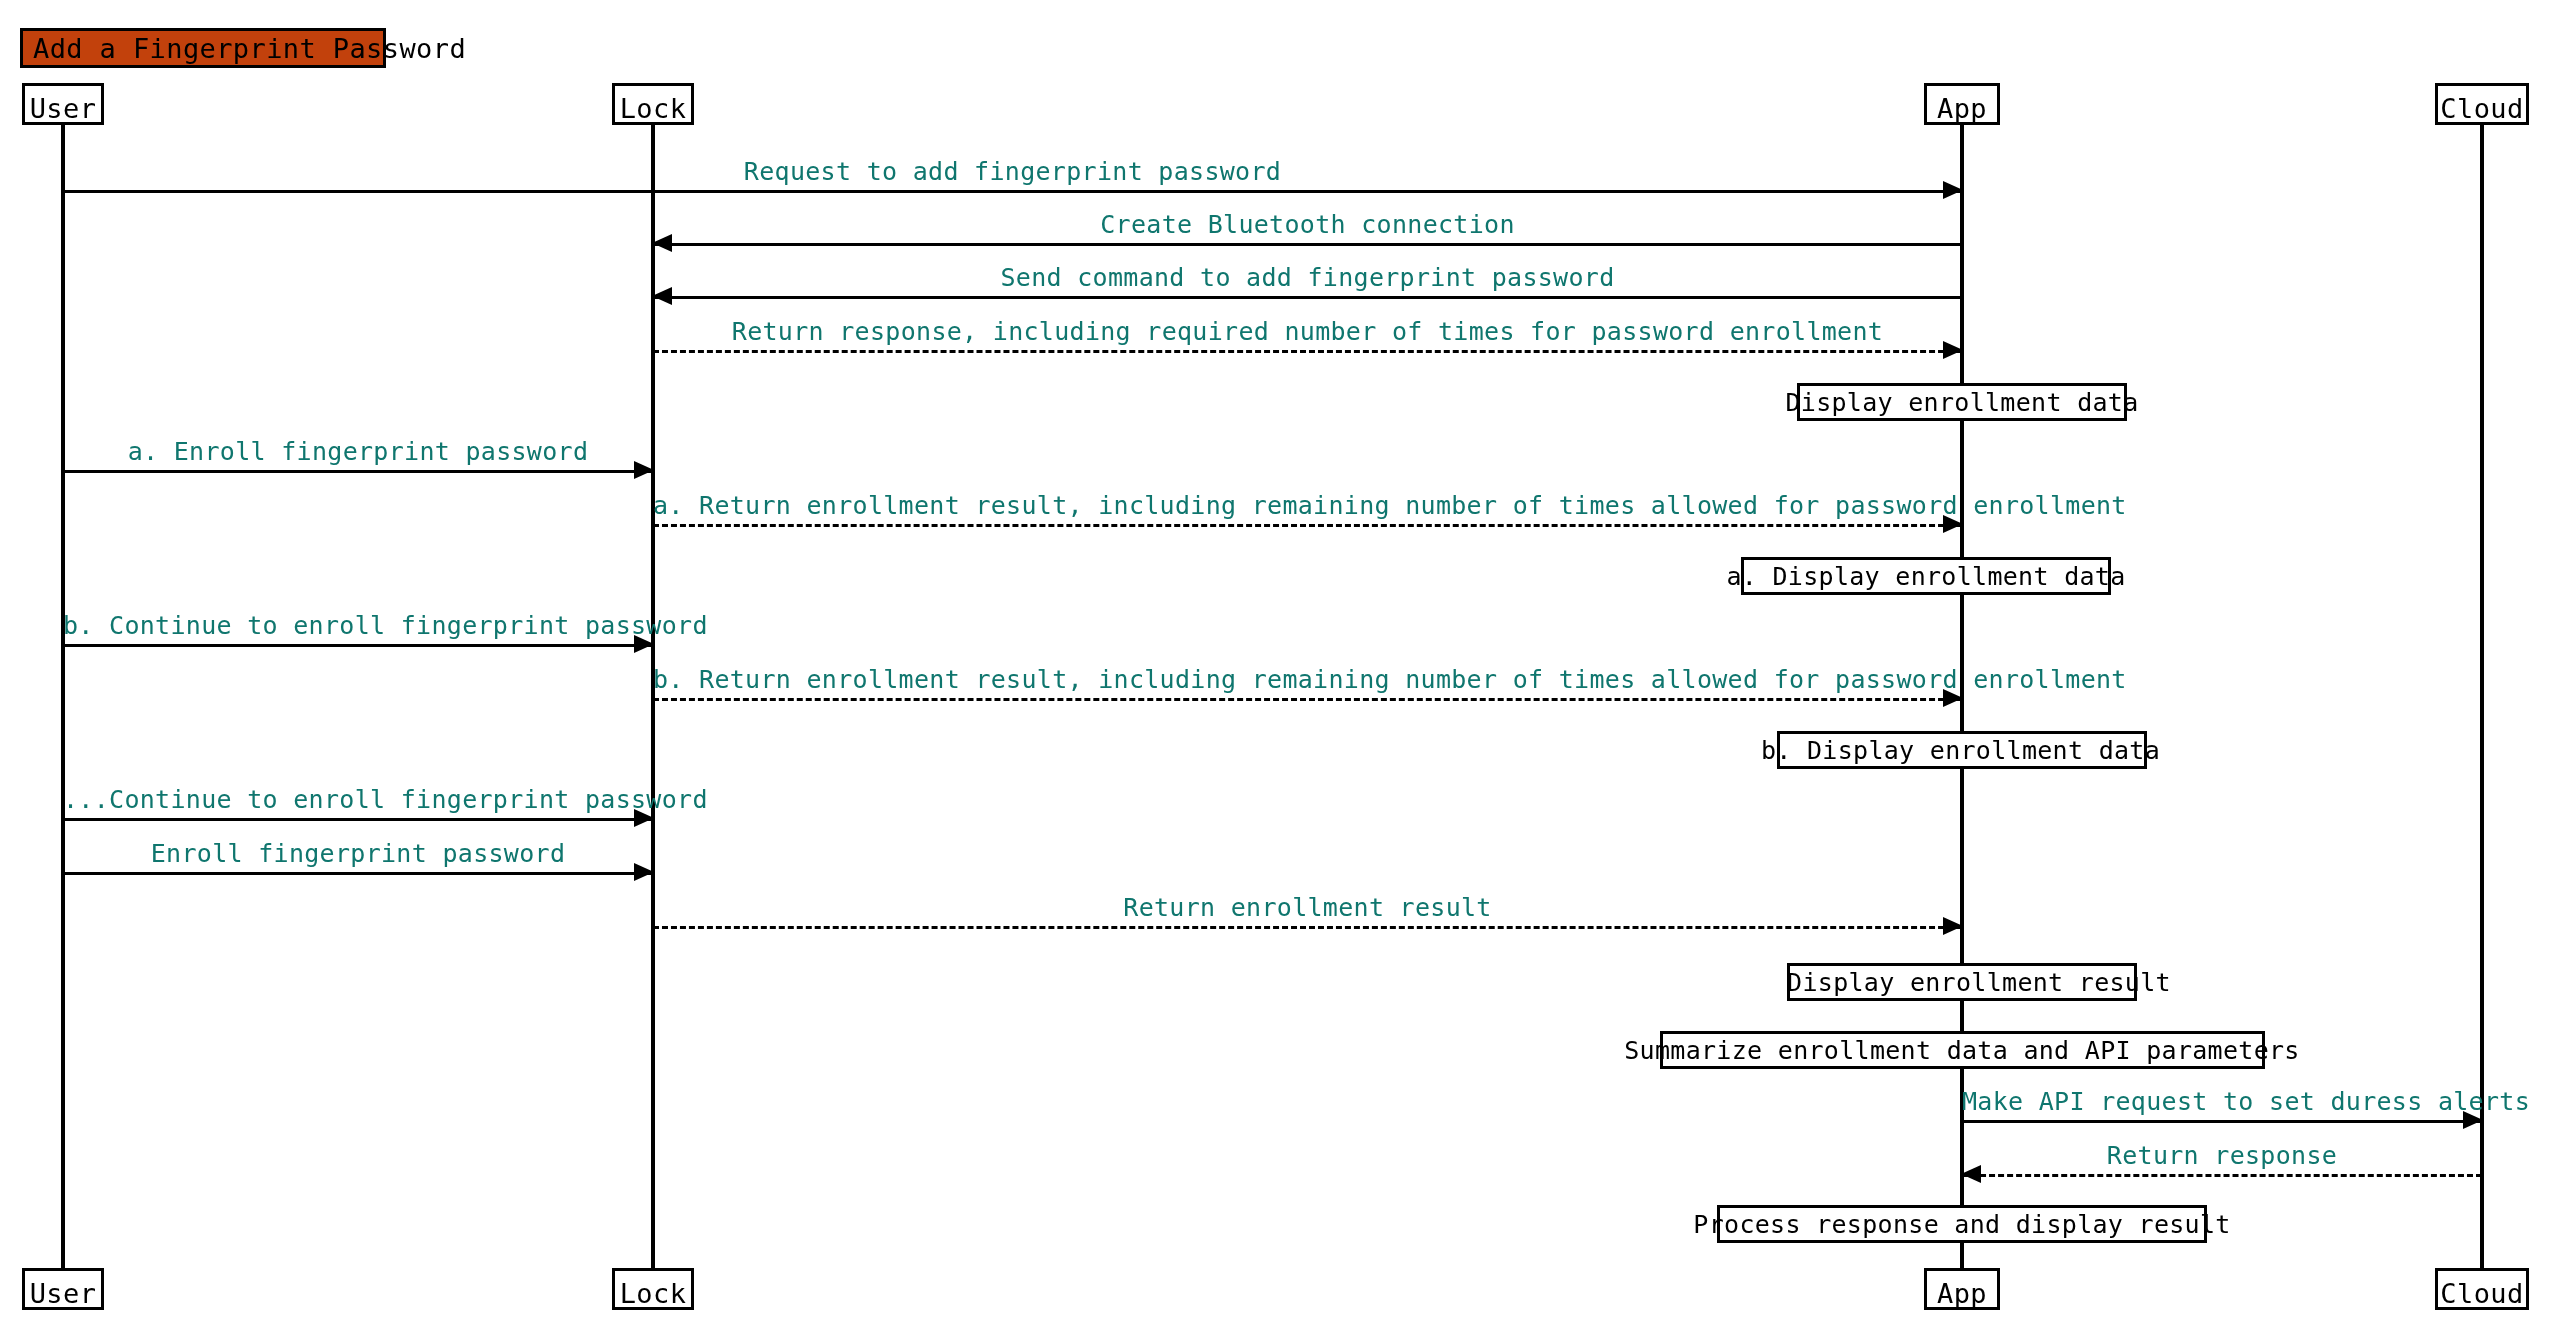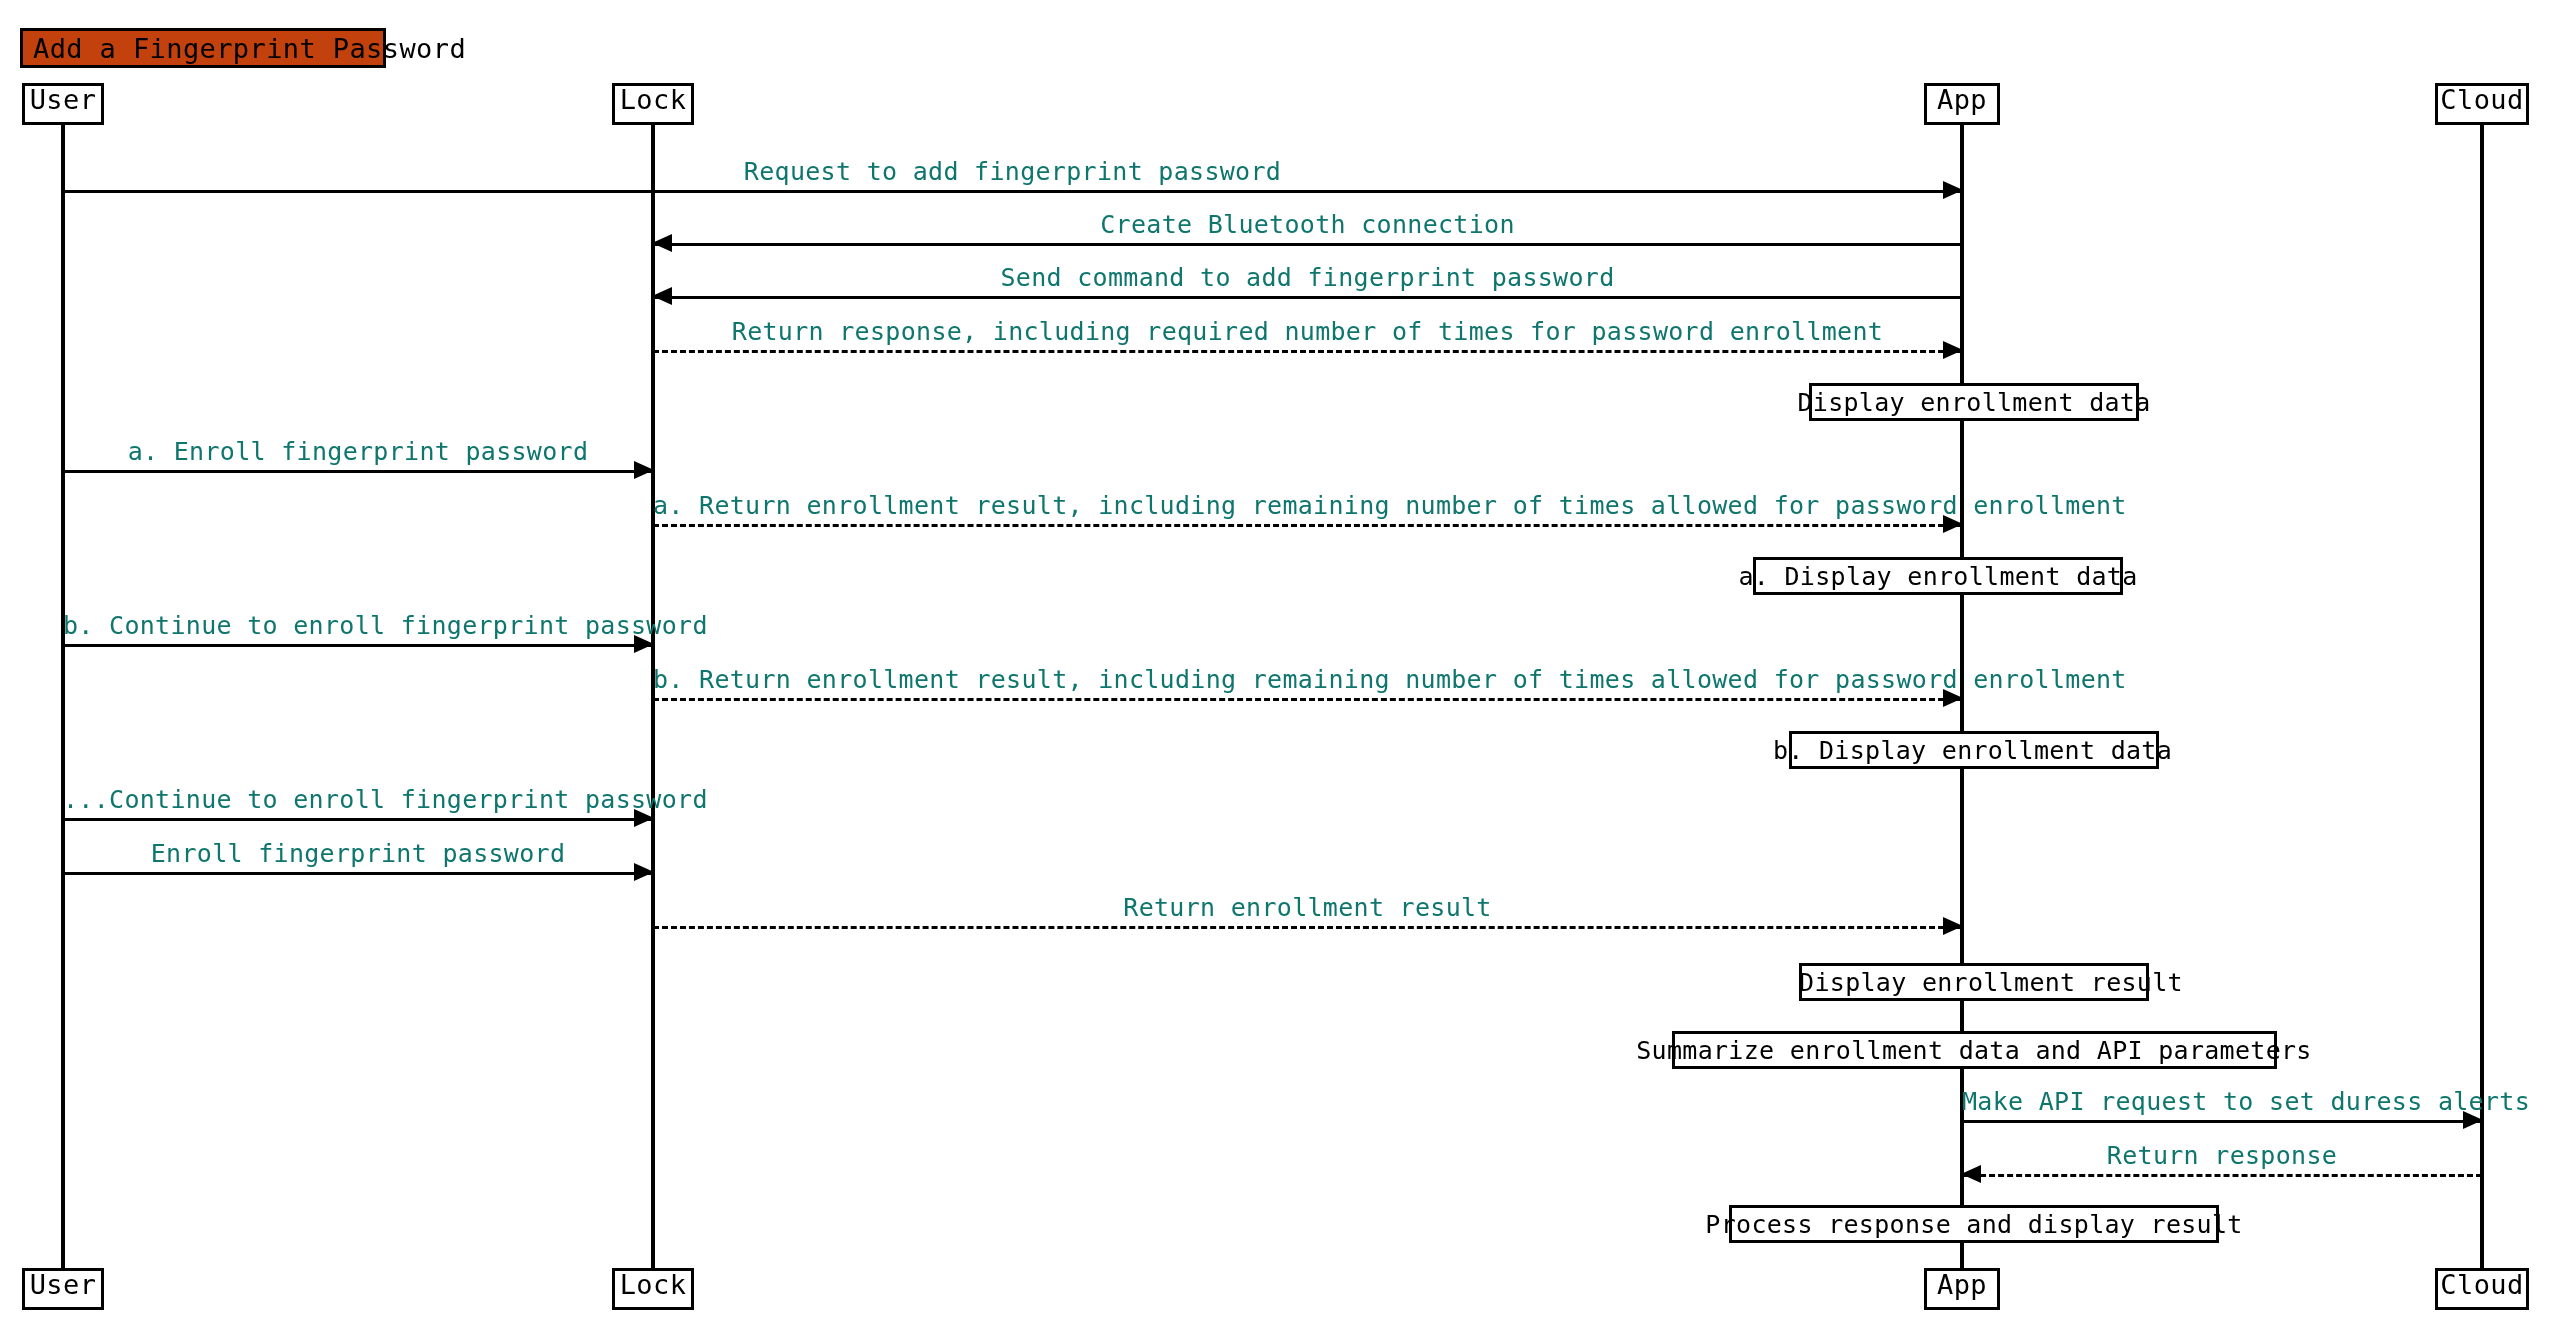--- a/index.html
+++ b/index.html
@@ -36,21 +36,21 @@
     white-space: nowrap;
   }
 
   
   .participant {
     position: absolute;
     box-sizing: border-box;
     border: 3px solid #000000;
     background: #ffffff;
     display: flex;
-    align-items: flex-start;
+    align-items: flex-end;
     justify-content: center;
     font-size: 27px;
     line-height: 1;
     letter-spacing: 0.4px;
     color: #000000;
     white-space: nowrap;
     z-index: 5;
   }
 
   
@@ -115,21 +115,20 @@
     display: flex;
     align-items: center;
     justify-content: center;
     padding: 0 10px;
     font-size: 25px;
     line-height: 1;
     letter-spacing: 0.3px;
     color: #000000;
     white-space: nowrap;
     z-index: 4;
-    margin-left: 12px;
   }
 </style>
 </head>
 <body>
 
 <div id="canvas">
 
   <div class="title-box" style="left: 20px; top: 28px; width: 366px; height: 40px;">
     <span>Add a Fingerprint Password</span>
   </div>

